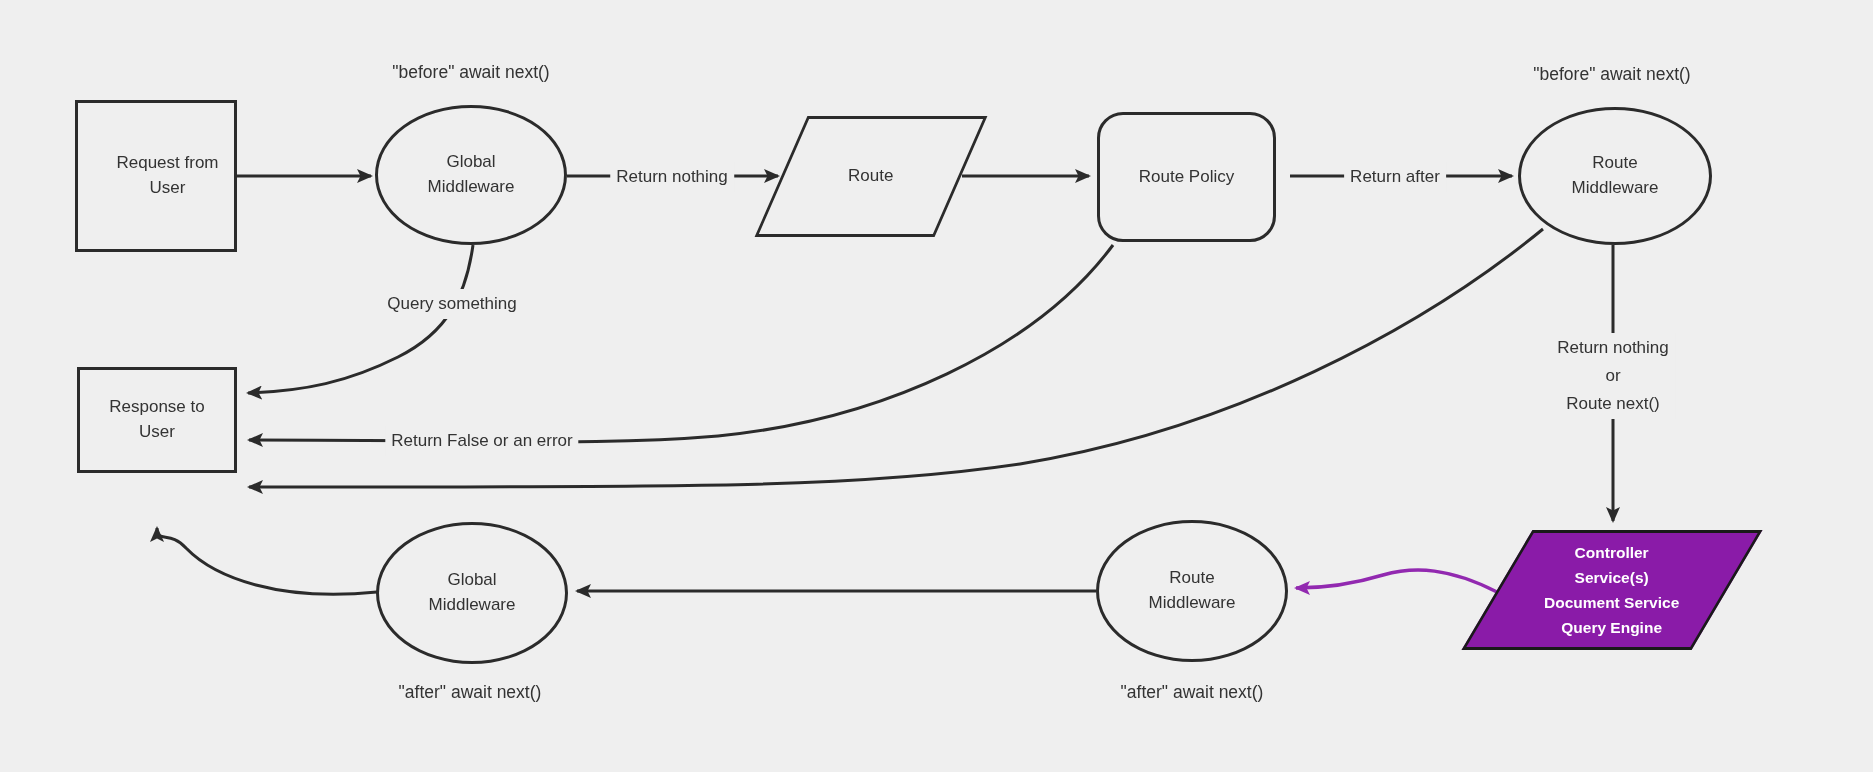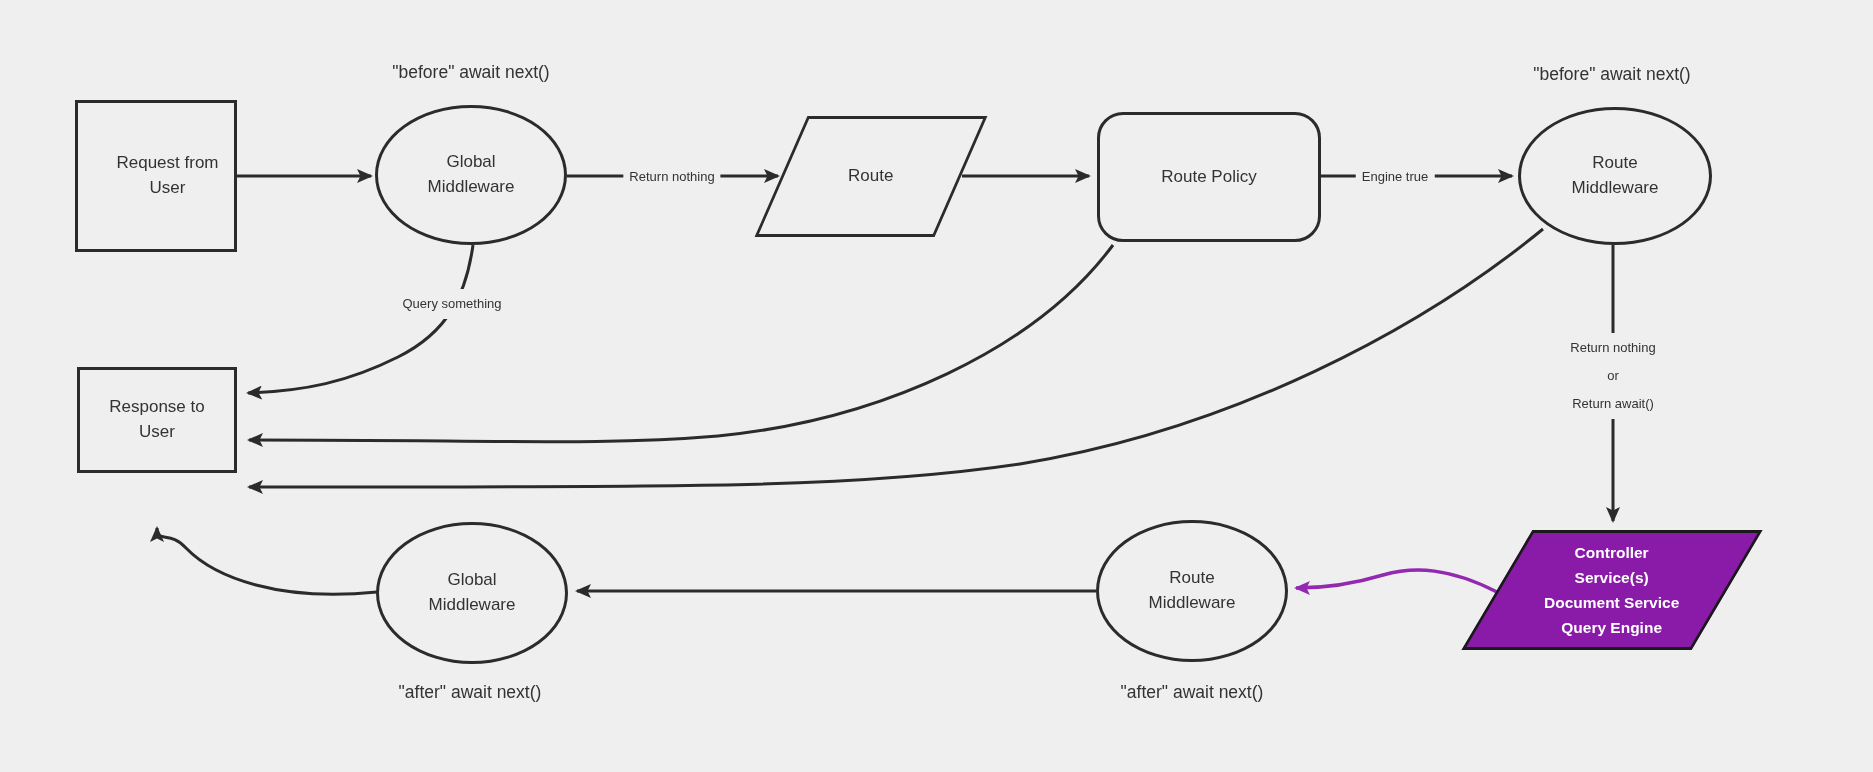--- a/index.html
+++ b/index.html
@@ -20,21 +20,21 @@
         font-size:17px;line-height:1.45;}
   .node .nlabel{display:block;}
   .ellipse{border-radius:50%;text-align:center;}
   .rounded{border-radius:26px;}
   .skewed{transform-origin:center;}
   .purplebox{background:var(--purple_fill);border-color:var(--purple_stroke);}
   .purplebox .nlabel{color:var(--white_text);font-weight:bold;font-size:15.5px;line-height:25px;}
   .unskew{display:block;}
 
   .elabel{position:absolute;transform:translate(-50%,-50%);background:var(--bg);
-          padding:1px 6px;font-size:13px;white-space:nowrap;text-align:center;line-height:28px;}
+          padding:1px 6px;font-size:17px;white-space:nowrap;text-align:center;line-height:28px;}
   .annotation{position:absolute;transform:translate(-50%,-50%);font-size:17.5px;
           white-space:nowrap;text-align:center;background:transparent;}
 </style>
 </head>
 <body>
 
 <div class="canvas">
 
   <svg class="edges">
     <defs>
@@ -63,21 +63,21 @@
   </div>
 
   <div class="node ellipse" style="left:375px;top:105px;width:192px;height:140px;">
     <span class="nlabel" style="width:115px">Global Middleware</span>
   </div>
 
   <div class="node skewed" style="left:781px;top:116px;width:180px;height:121px;transform:skewX(-23.6deg);">
     <span class="nlabel unskew" style="transform:skewX(23.6deg);">Route</span>
   </div>
 
-  <div class="node rounded" style="left:1097px;top:112px;width:224px;height:130px;justify-content:center;">
+  <div class="node rounded" style="left:1097px;top:112px;width:179px;height:130px;justify-content:center;">
     <span class="nlabel">Route Policy</span>
   </div>
 
   <div class="node ellipse" style="left:1518px;top:107px;width:194px;height:138px;">
     <span class="nlabel" style="width:115px">Route Middleware</span>
   </div>
 
   <div class="node" style="left:77px;top:367px;width:160px;height:106px;">
     <span class="nlabel" style="width:120px">Response to User</span>
   </div>
@@ -93,26 +93,27 @@
   <div class="node skewed purplebox" style="left:1497px;top:530px;width:230px;height:120px;transform:skewX(-30.6deg);">
     <span class="nlabel unskew" style="transform:skewX(30.6deg);">
       <span style="display:block">Controller</span>
       <span style="display:block">Service(s)</span>
       <span style="display:block">Document Service</span>
       <span style="display:block">Query Engine</span>
     </span>
   </div>
 
   <div class="elabel" style="left:672px;top:177px;">Return nothing</div>
-  <div class="elabel" style="left:1395px;top:177px;">Engine true</div>
+  <div class="elabel" style="left:1395px;top:177px;">Return after</div>
   <div class="elabel" style="left:452px;top:304px;">Query something</div>
+  <div class="elabel" style="left:482px;top:441px;">Return False or an error</div>
   <div class="elabel" style="left:1613px;top:376px;">
     <span style="display:block">Return nothing</span>
     <span style="display:block">or</span>
-    <span style="display:block">Return await()</span>
+    <span style="display:block">Route next()</span>
   </div>
 
   <div class="annotation" style="left:471px;top:72px;">"before" await next()</div>
   <div class="annotation" style="left:1612px;top:74px;">"before" await next()</div>
   <div class="annotation" style="left:470px;top:692px;">"after" await next()</div>
   <div class="annotation" style="left:1192px;top:692px;">"after" await next()</div>
 
 </div>
 
 </body></html>

